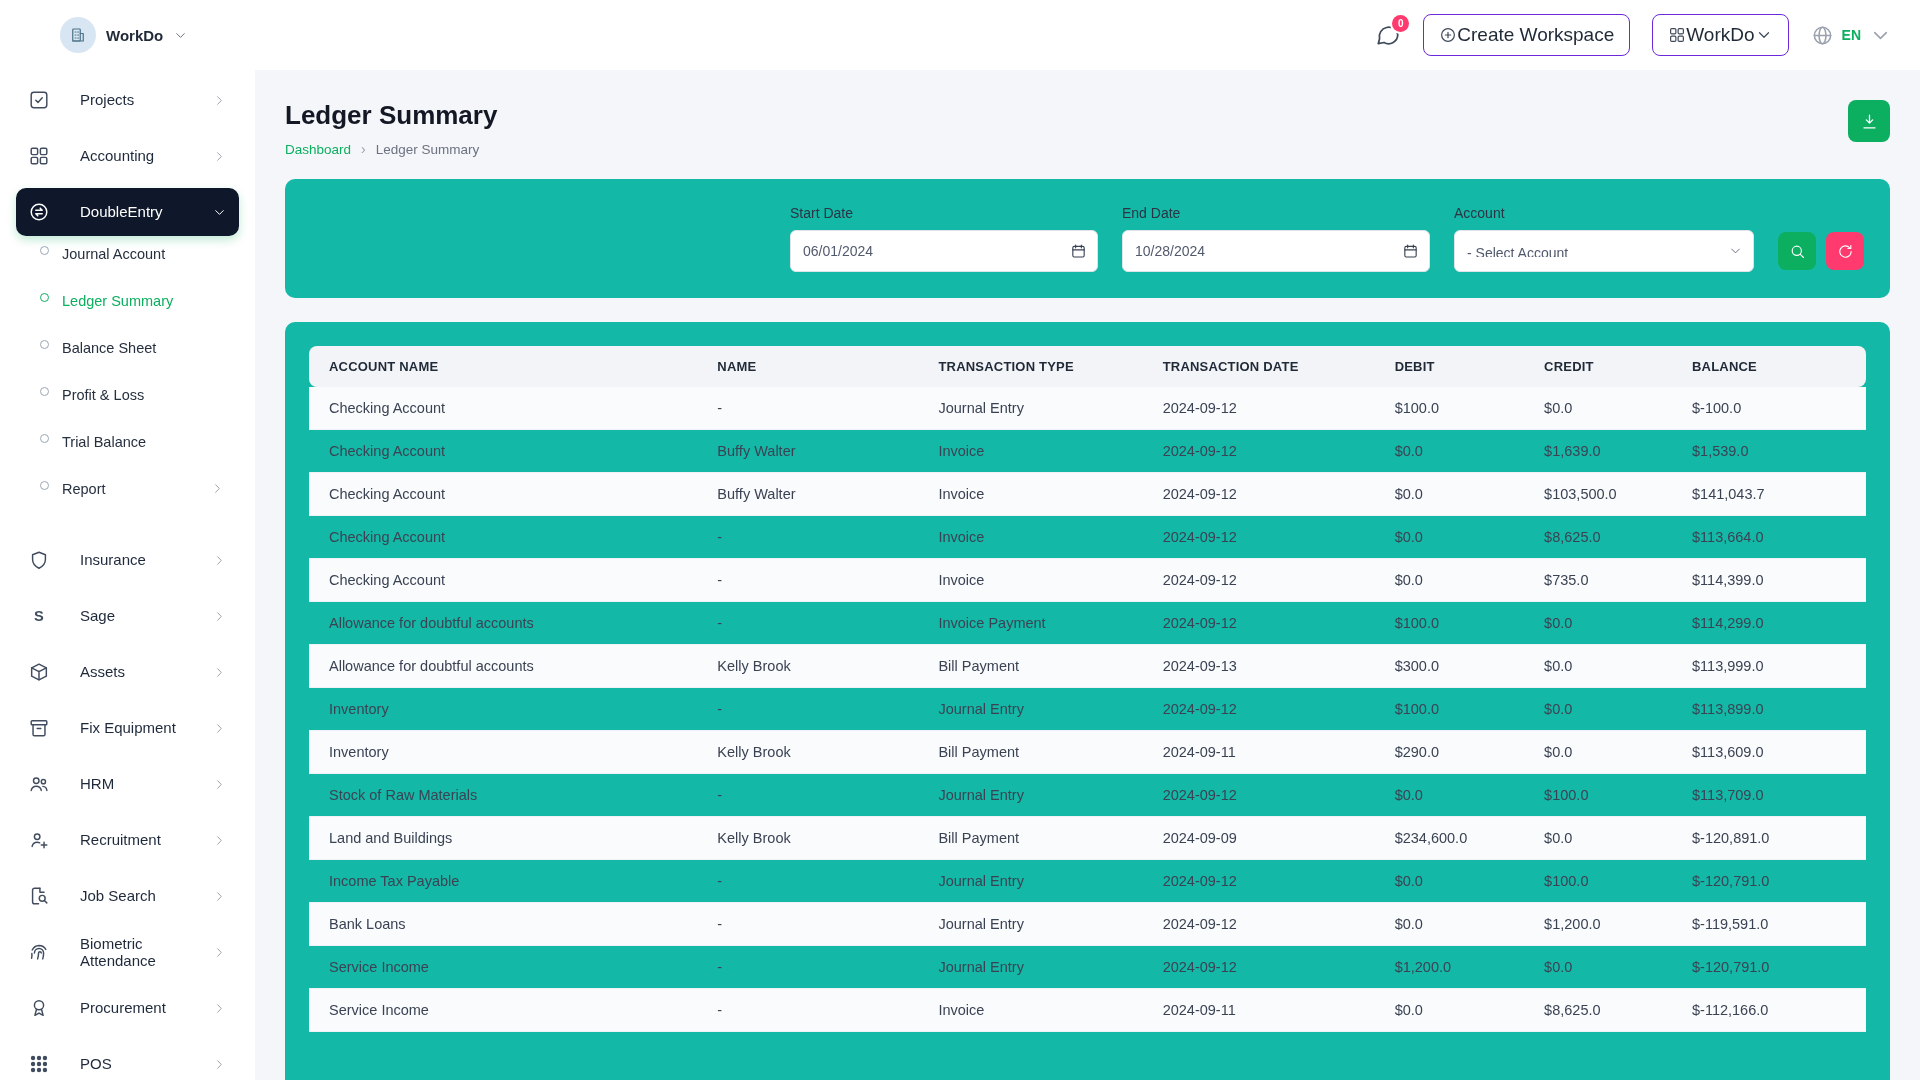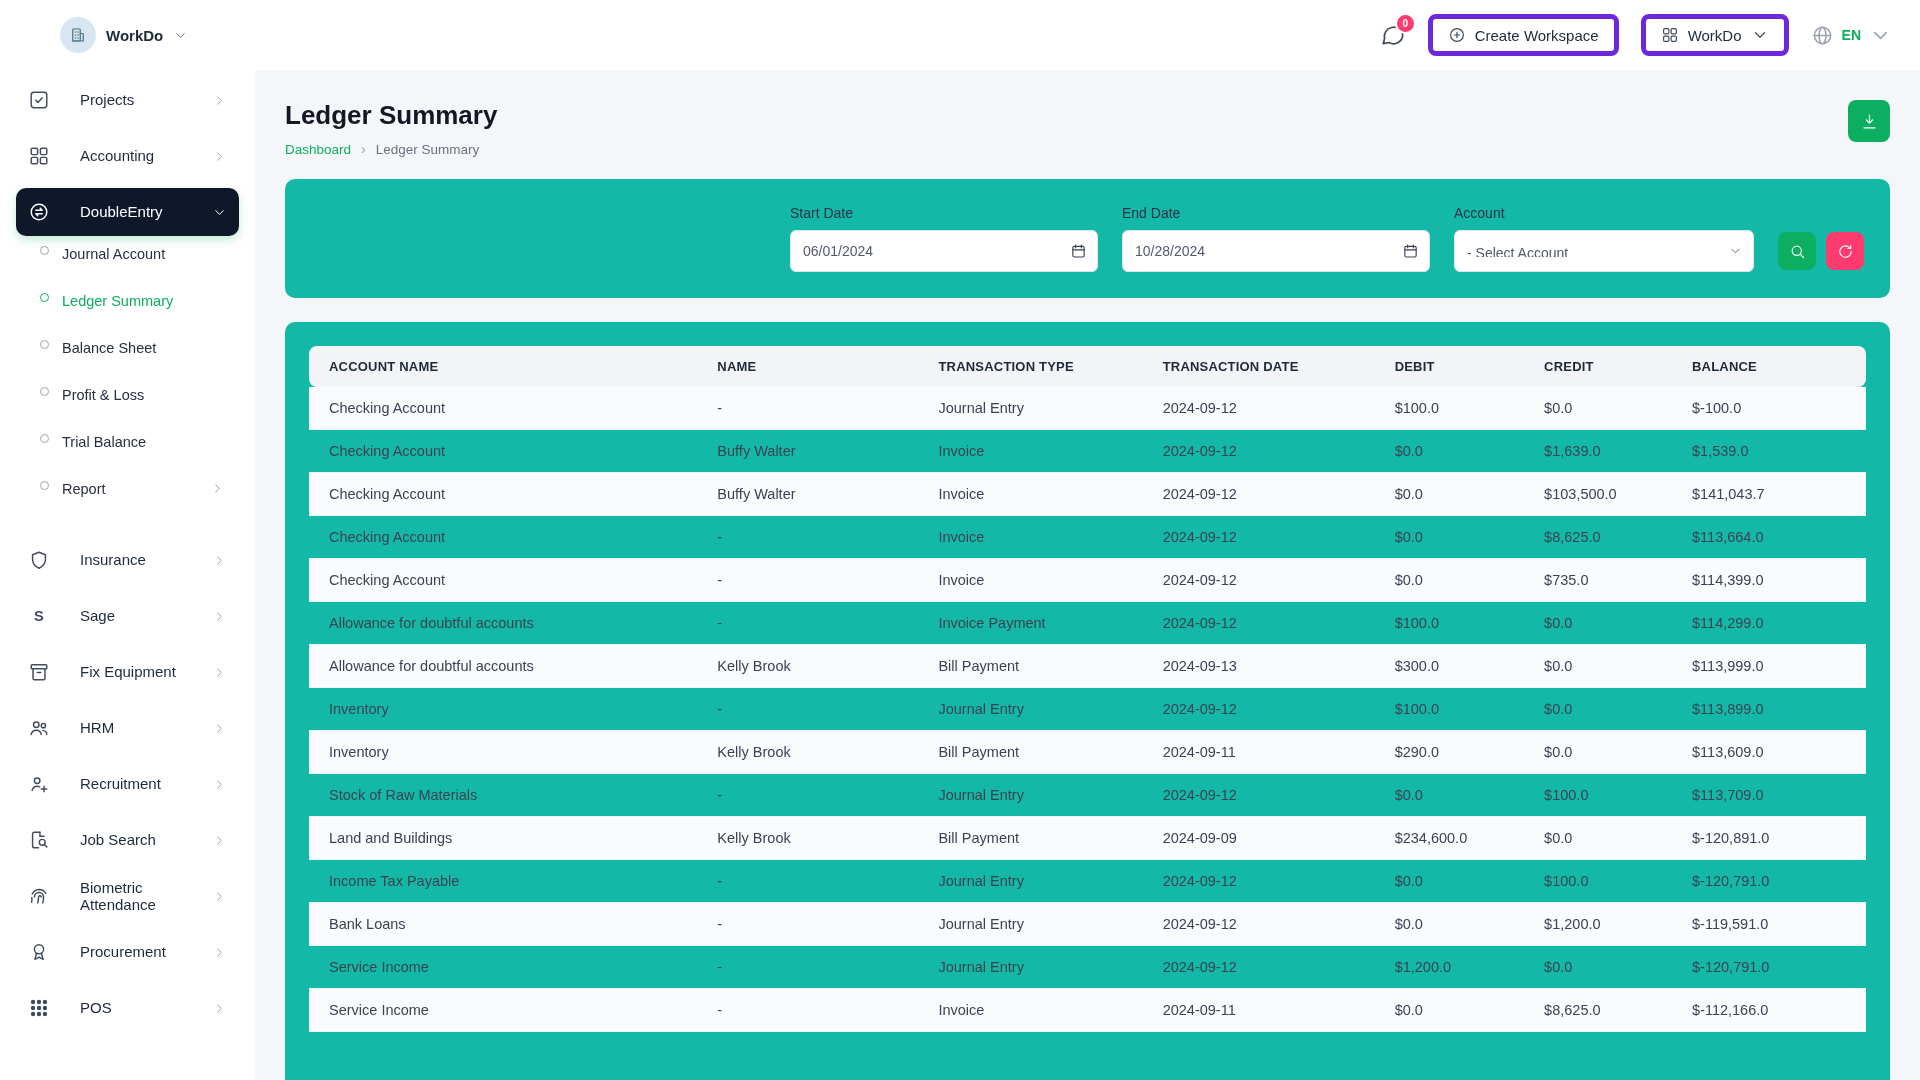--- a/index.html
+++ b/index.html
@@ -37,23 +37,23 @@
 
   .header-right { margin-left:auto; display:flex; align-items:center; gap:22px; }
   .chat-btn { position:relative; width:26px; height:26px; color:#3f4a5a; cursor:pointer; }
   .chat-btn .ico { width:24px; height:24px; }
   .badge {
     position:absolute; top:-7px; right:-8px; min-width:17px; height:17px; padding:0 4px;
     background:#ff3a6e; color:#fff; border-radius:9px; font-size:10px; font-weight:700;
     display:flex; align-items:center; justify-content:center; box-shadow:0 0 0 2px #fff;
   }
   .hbtn {
-    display:flex; align-items:center; gap:9px; height:42px; padding:0 15px;
-    background:#fff; border:5px solid #6d28d9; border-radius:8px;
-    font-family:inherit; font-size:15px; font-weight:500; color:#1f2937; cursor:pointer;
+    display:flex; align-items:center; height:42px; padding:0 15px;
+    background:#fff; border:1px solid #6d28d9; border-radius:8px;
+    font-family:inherit; font-size:19px; font-weight:500; color:#1f2937; cursor:pointer;
   }
   .hbtn .ico { width:18px; height:18px; color:#3f4a5a; }
   .lang { display:flex; align-items:center; gap:8px; cursor:pointer; }
   .lang .ico { width:23px; height:23px; color:#9aa1ad; }
   .lang-code { font-size:14px; font-weight:700; color:#0caf60; }
 
   
   .shell { display:flex; height:1010px; }
   aside {
     width:255px; background:#fff; padding:6px 16px 20px; overflow:hidden; flex:none;
@@ -319,20 +319,34 @@
           <span class="nav-label">Sage</span>
           <span class="nav-chev">
             <svg viewBox="0 0 24 24">
               <path d="M9 6l6 6-6 6"></path>
             </svg>
           </span>
         </div>
         <div class="nav-item">
           <span class="nav-icon">
             <svg viewBox="0 0 24 24">
+              <path d="M12 3.5l8 4v9l-8 4-8-4v-9z"></path>
+              <path d="M4 7.5l8 4 8-4M12 11.5v9"></path>
+            </svg>
+          </span>
+          <span class="nav-label">Assets</span>
+          <span class="nav-chev">
+            <svg viewBox="0 0 24 24">
+              <path d="M9 6l6 6-6 6"></path>
+            </svg>
+          </span>
+        </div>
+        <div class="nav-item">
+          <span class="nav-icon">
+            <svg viewBox="0 0 24 24">
               <rect x="3.5" y="4" width="17" height="4.5" rx="1"></rect>
               <path d="M5.5 8.5V19a1.5 1.5 0 0 0 1.5 1.5h10a1.5 1.5 0 0 0 1.5-1.5V8.5"></path>
               <path d="M10 12.5h4"></path>
             </svg>
           </span>
           <span class="nav-label">Fix Equipment</span>
           <span class="nav-chev">
             <svg viewBox="0 0 24 24">
               <path d="M9 6l6 6-6 6"></path>
             </svg>

